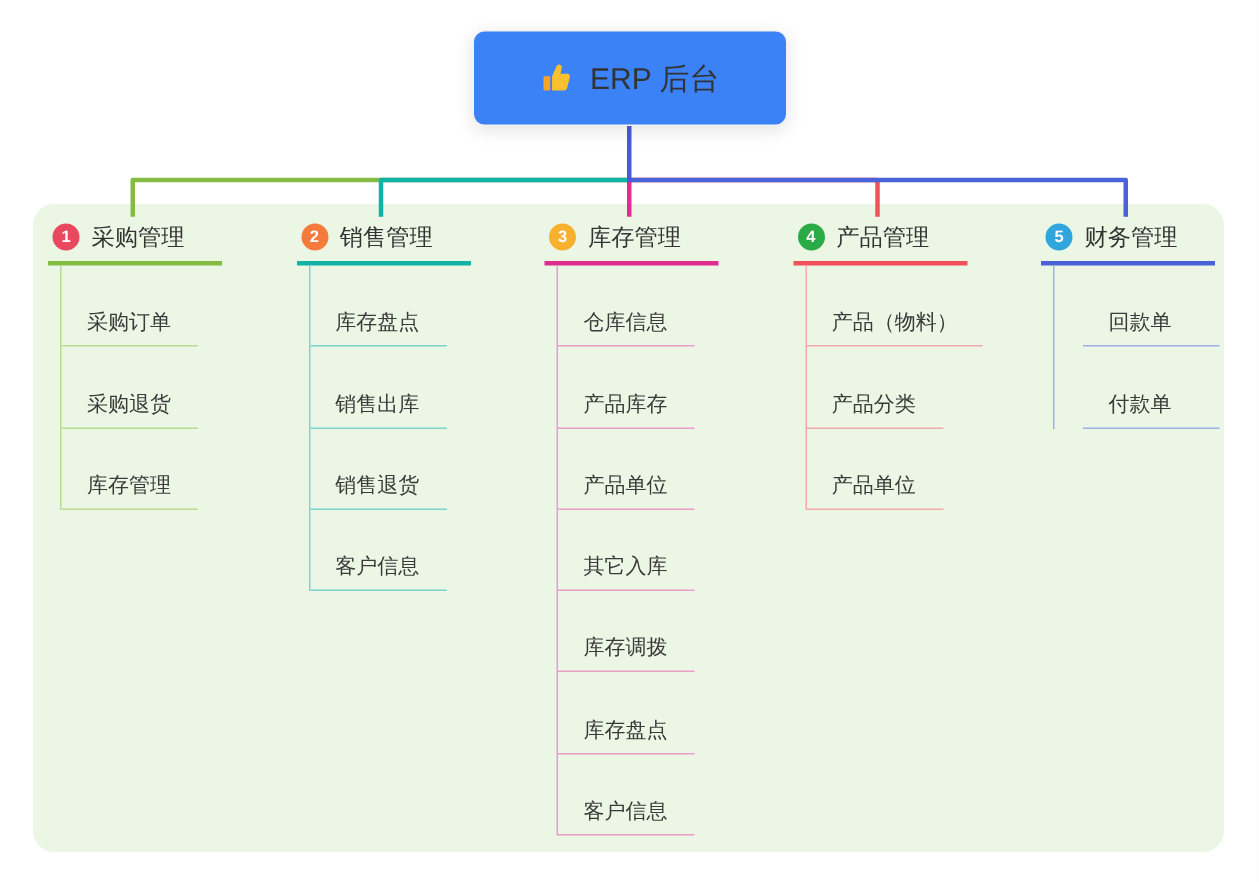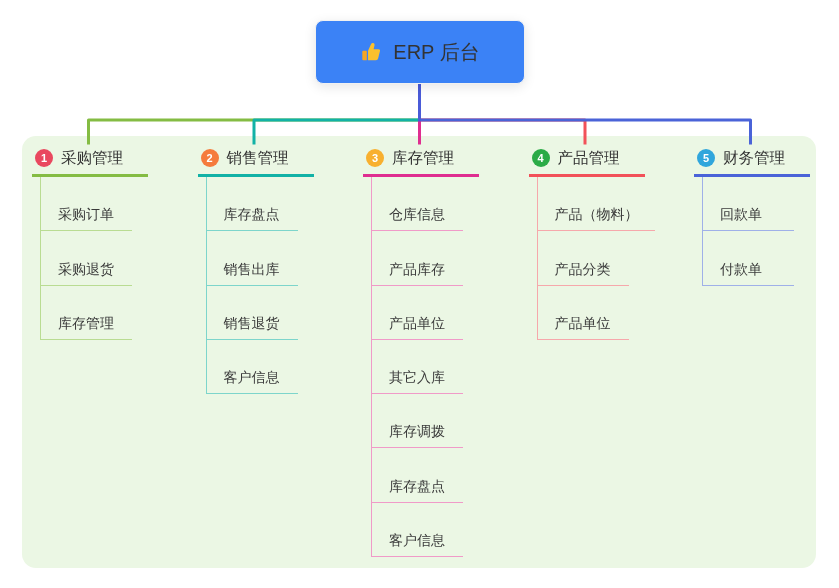--- a/index.html
+++ b/index.html
@@ -155,21 +155,21 @@
             <span style="border-bottom-color: rgb(246, 168, 171);">产品单位</span>
           </li>
         </ul>
   </div>
 
   <div class="branch" style="left: 694px;">
     <div class="branch-title" style="border-bottom-color: rgb(74, 99, 216);">
       <span class="badge" style="background: rgb(48, 166, 220);">5</span>
       <span class="branch-label">财务管理</span>
     </div>
-    <ul class="children" style="border-left-color: rgb(159, 176, 232);">
+    <ul class="children" style="border-left-color: rgb(159, 176, 232); padding-left: 19px;">
           <li>
             <span style="border-bottom-color: rgb(159, 176, 232);">回款单</span>
           </li>
           <li>
             <span style="border-bottom-color: rgb(159, 176, 232);">付款单</span>
           </li>
         </ul>
   </div>
 </div>
 </div>

